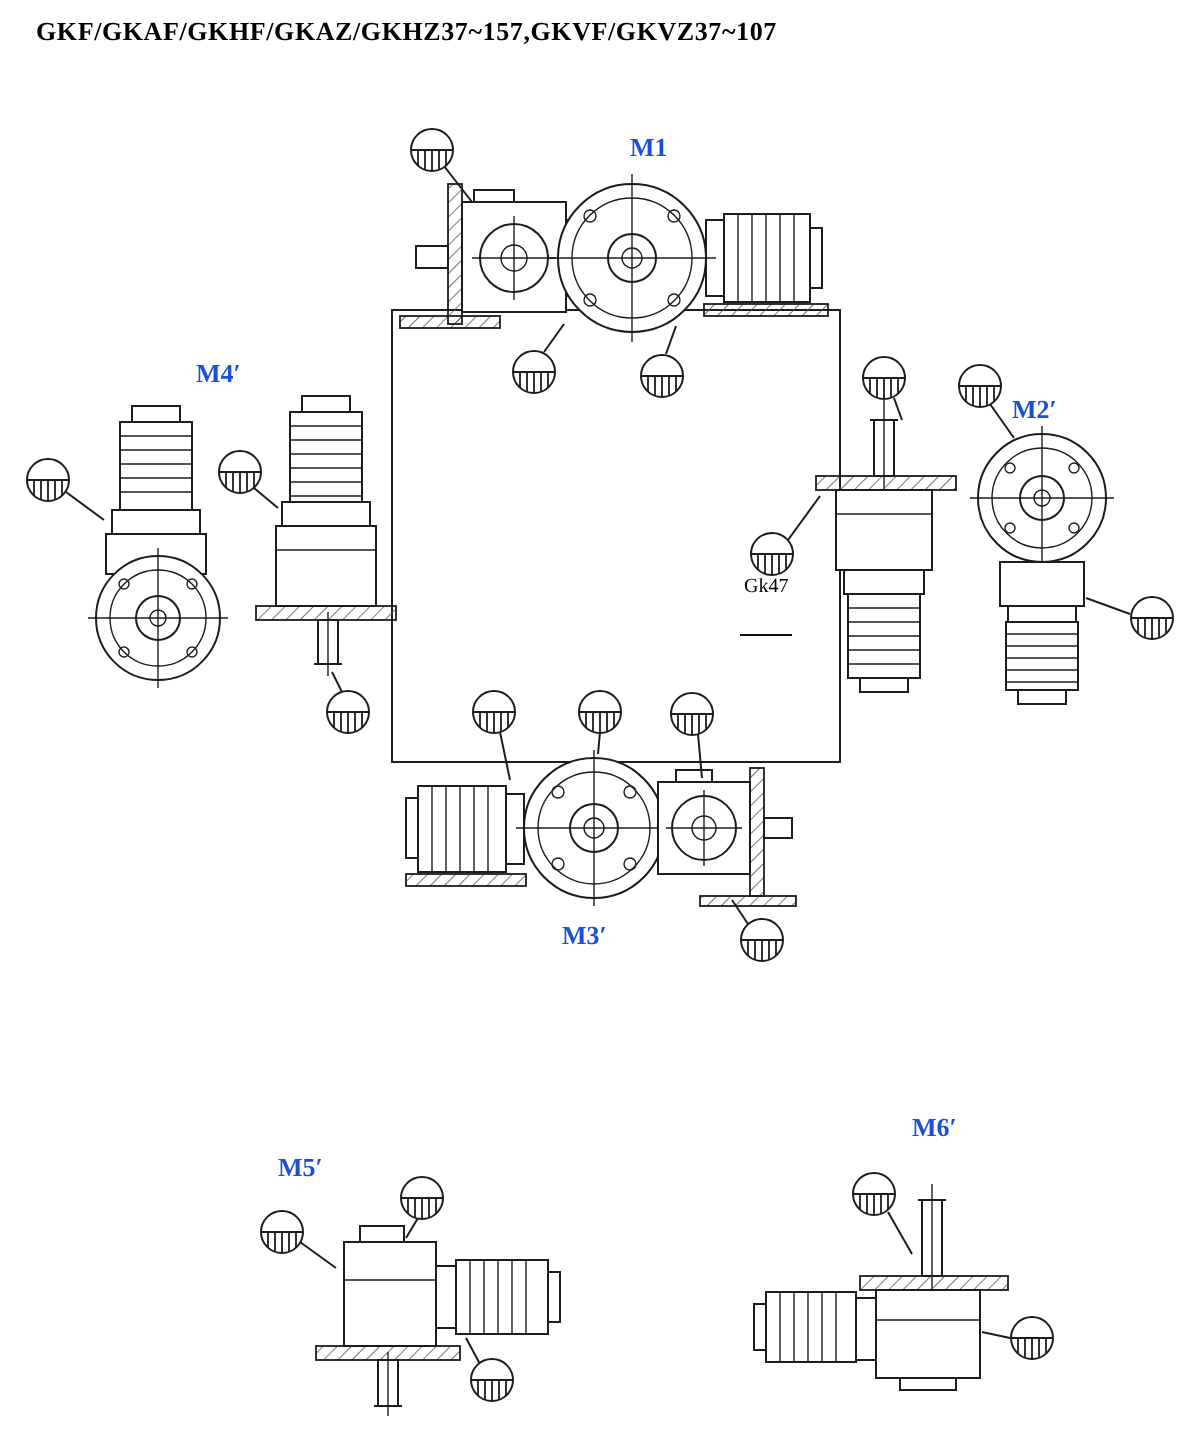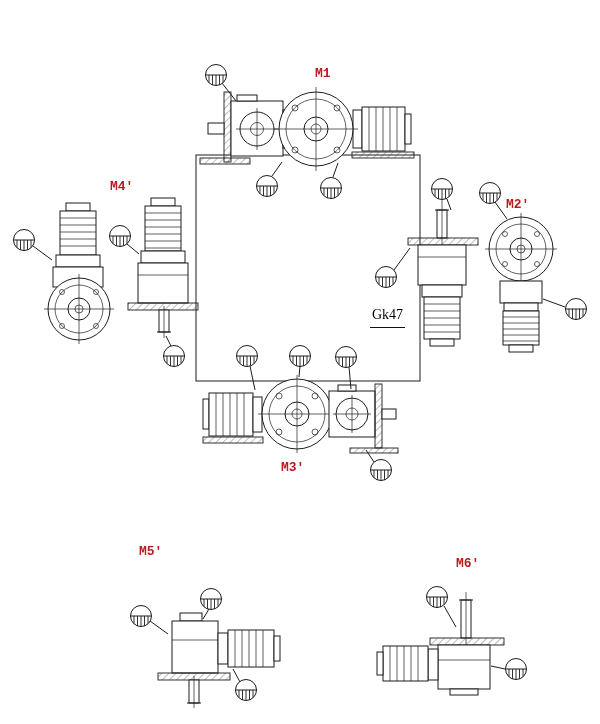--- a/index.html
+++ b/index.html
@@ -1,39 +1,40 @@
 <!DOCTYPE html>
 <html><head>
 <meta charset="utf-8">
 <style>
   html,body{margin:0;padding:0;background:#ffffff;}
   .page{position:relative;width:600px;height:724px;background:#ffffff;overflow:hidden;
         font-family:"Liberation Serif", serif;}
   .title{position:absolute;left:18px;top:8px;font-weight:bold;font-size:13px;
          letter-spacing:0.3px;color:#000;white-space:nowrap;}
-  .lbl{position:absolute;font-weight:bold;font-size:13px;color:#b91c1c;white-space:nowrap;font-family:Liberation Mono, monospace;}
-  .anno{position:absolute;font-weight:normal;font-size:14px;color:#000;
-        border-bottom:1px solid #111;padding:0 2px 4px 2px;margin-top:19px;}
+  .lbl{position:absolute;font-weight:bold;font-size:13px;color:#1d4ed8;white-space:nowrap;}
+  .anno{position:absolute;font-weight:normal;font-size:10px;color:#000;
+        border-bottom:1px solid #111;padding:0 2px 18px 2px;}
   svg{position:absolute;left:0;top:0;}
   .fw{fill:#ffffff;stroke:#1c1c1c;stroke-width:1;}
   .th{fill:none;stroke:#1c1c1c;stroke-width:0.7;}
   .ln{fill:none;stroke:#1c1c1c;stroke-width:1;}
   .hs{stroke:#1c1c1c;stroke-width:0.9;}
 </style>
 </head>
 <body>
 
 <div class="page">
 
+  <div class="title">GKF/GKAF/GKHF/GKAZ/GKHZ37~157,GKVF/GKVZ37~107</div>
 
   <div class="lbl" style="left:315px;top:66px;">M1</div>
-  <div class="lbl" style="left:110px;top:179px;">M4′</div>
+  <div class="lbl" style="left:98px;top:179px;">M4′</div>
   <div class="lbl" style="left:506px;top:197px;">M2′</div>
   <div class="lbl" style="left:281px;top:460px;">M3′</div>
-  <div class="lbl" style="left:139px;top:544px;text-align:center;">M5′</div>
+  <div class="lbl" style="left:139px;top:576px;text-align:center;">M5′</div>
   <div class="lbl" style="left:456px;top:556px;">M6′</div>
   <div class="anno" style="left:370px;top:288px;">Gk47</div>
 
   <svg width="600" height="724" viewBox="0 0 600 724">
     <defs>
       <pattern id="hatch" patternUnits="userSpaceOnUse" width="5" height="5" patternTransform="rotate(45)">
         <line x1="0" y1="0" x2="0" y2="5" stroke="#555" stroke-width="0.8"></line>
       </pattern>
       <g id="oilsym">
         <circle cx="0" cy="0" r="10.5" fill="#fff" stroke="#1c1c1c" stroke-width="1"></circle>

